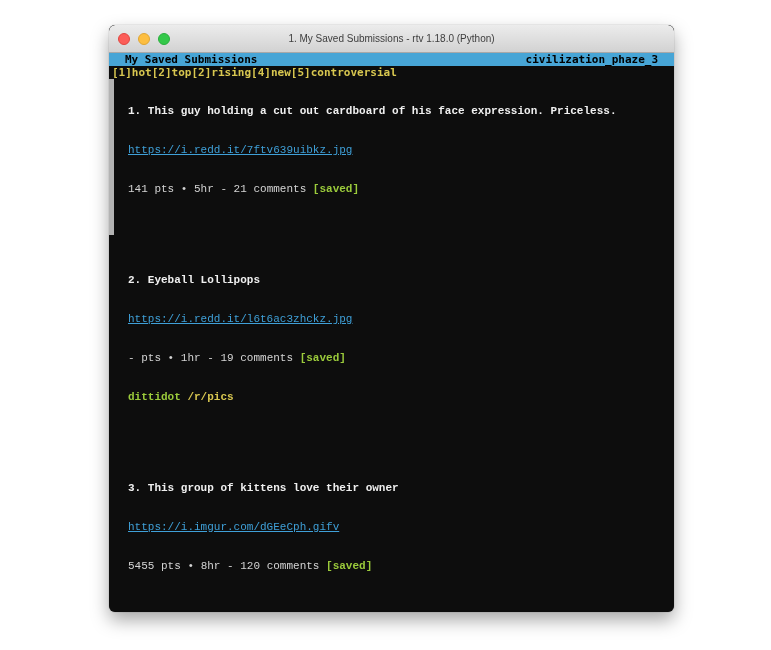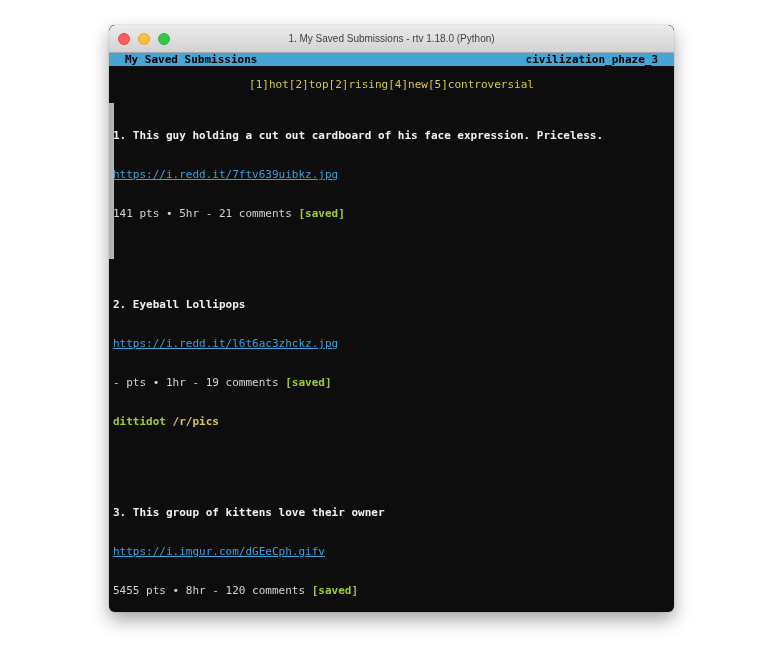--- a/index.html
+++ b/index.html
@@ -11,23 +11,23 @@
   .lights{position:absolute;left:9px;top:8px;display:flex;gap:8px;}
   .light{width:12px;height:12px;border-radius:50%;box-sizing:border-box;}
   .light.red{background:var(--light-red);border:1px solid #e14640;}
   .light.yellow{background:var(--light-yellow);border:1px solid #e0a633;}
   .light.green{background:var(--light-green);border:1px solid #2aaf3e;}
   .wtitle{flex:1;text-align:center;font-family:"Liberation Sans",sans-serif;font-size:10px;color:#3e3e3e;}
   .term{font-size:11px;line-height:13px;color:#d4d4d4;}
   .line,.term div{white-space:pre;overflow:hidden;}
   .bar{height:13px;background:var(--cyan);color:#000;font-weight:bold;display:flex;
     justify-content:space-between;padding:0 16px;}
-  .orderbar{height:13px;display:flex;justify-content:center;padding:12px 3px;
-    color:var(--gold);font-weight:normal;}
-  .submission{position:relative;padding-left:4px;margin-bottom:13px;}
+  .orderbar{height:13px;display:flex;justify-content:flex-start;padding:0 3px;
+    color:var(--gold);font-weight:bold;}
+  .submission{position:relative;padding-left:19px;margin-bottom:13px;font-family:Liberation Mono, monospace;}
   .submission:last-child{margin-bottom:0;}
   .submission.selected::before{content:"";position:absolute;left:0;top:0;width:5px;height:100%;
     background:var(--cursor);}
   .stitle{color:#f0f0f0;font-weight:bold;}
   .slink{color:var(--link);text-decoration:underline;}
   .stats{color:#d4d4d4;}
   .saved{color:var(--green);font-weight:bold;}
   .author{color:var(--green);font-weight:bold;}
   .subreddit{color:var(--gold);font-weight:bold;}
 </style>

